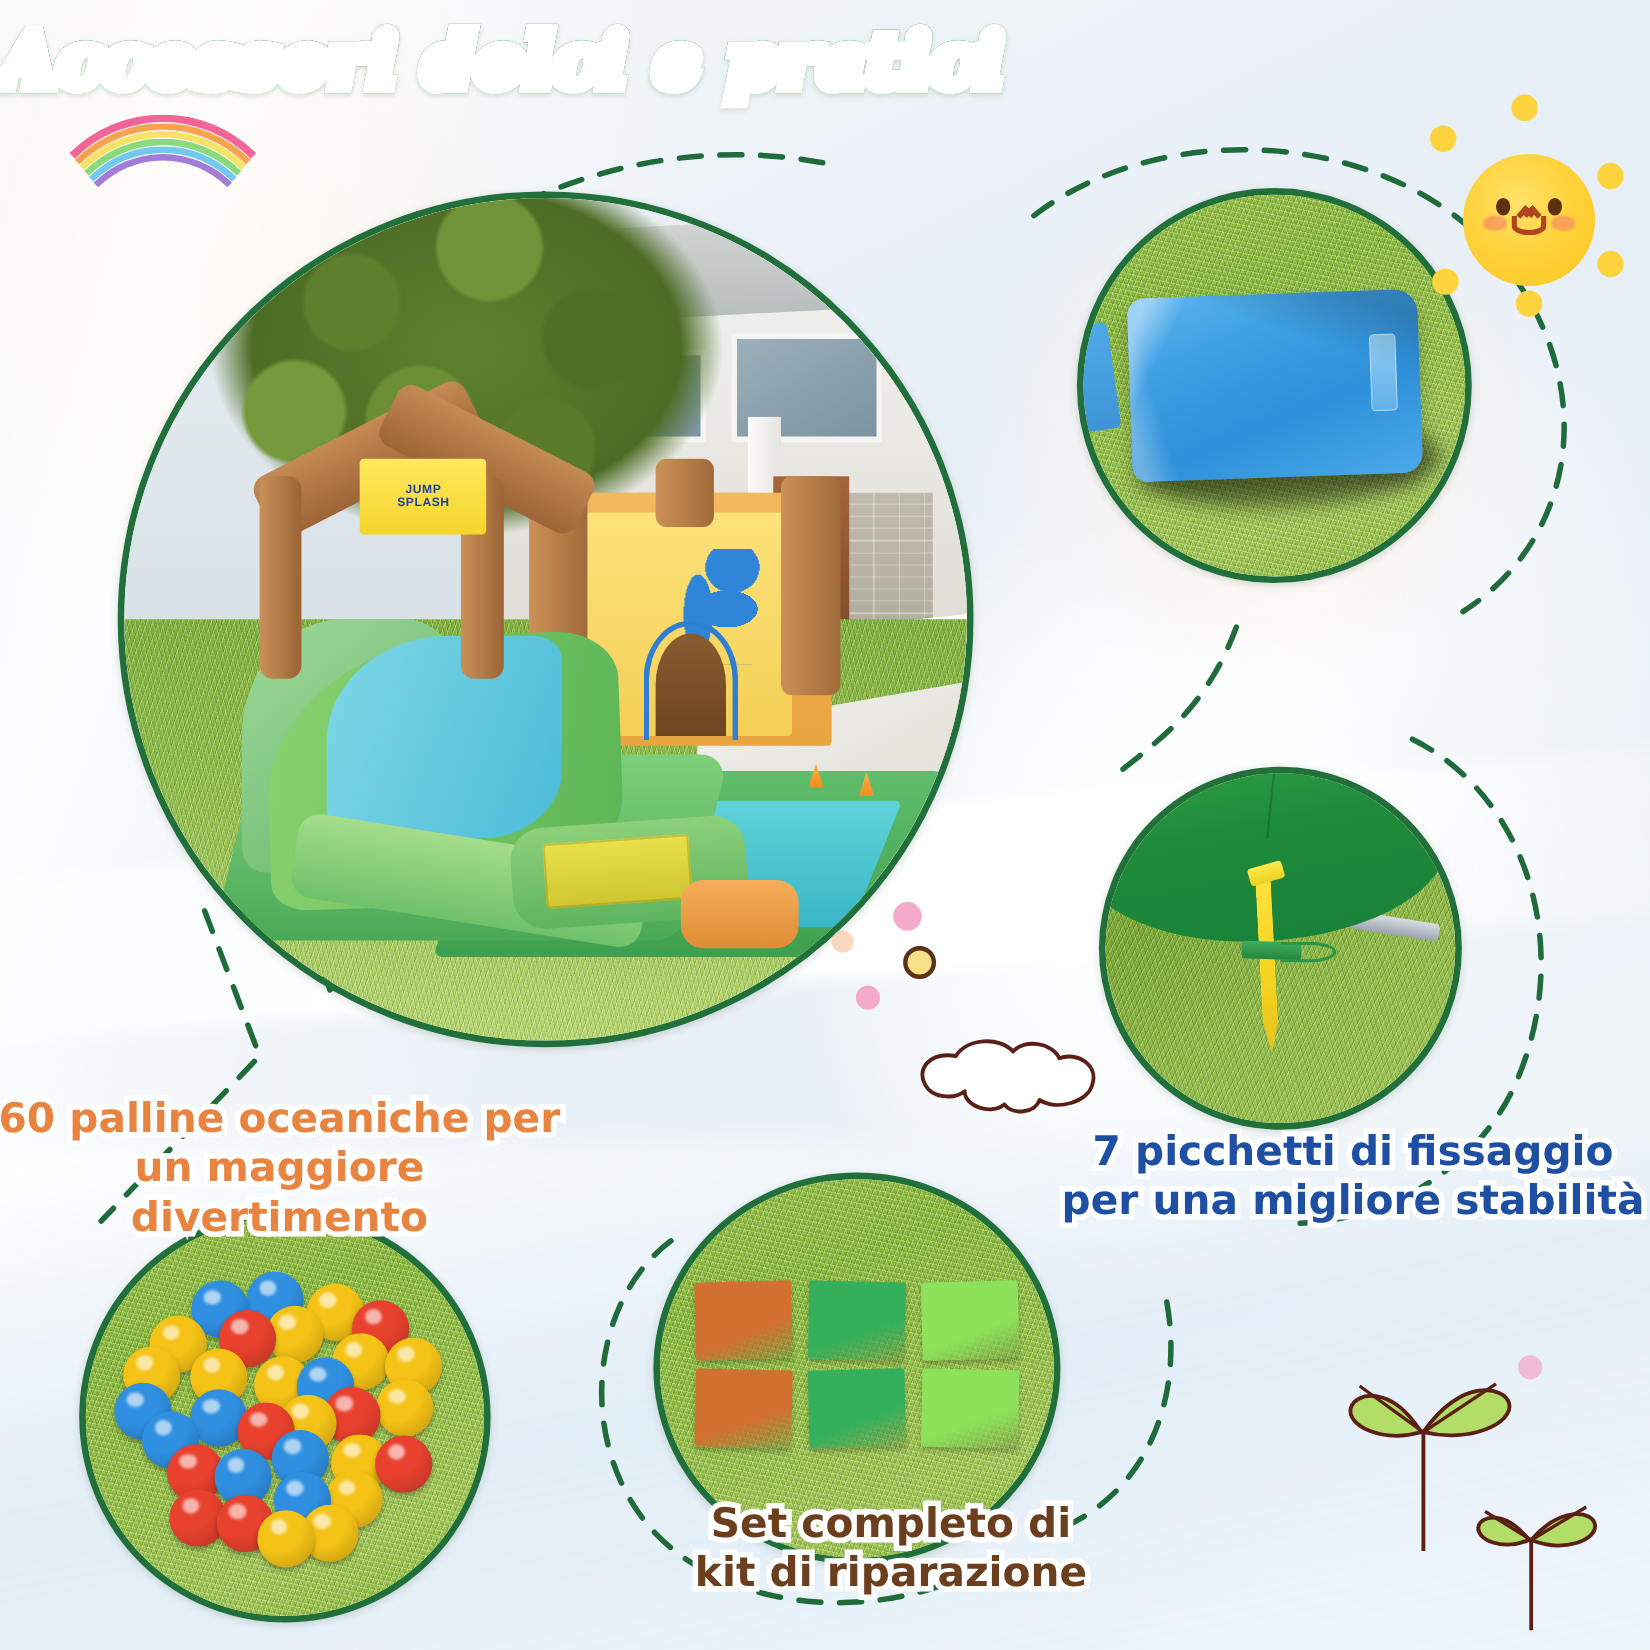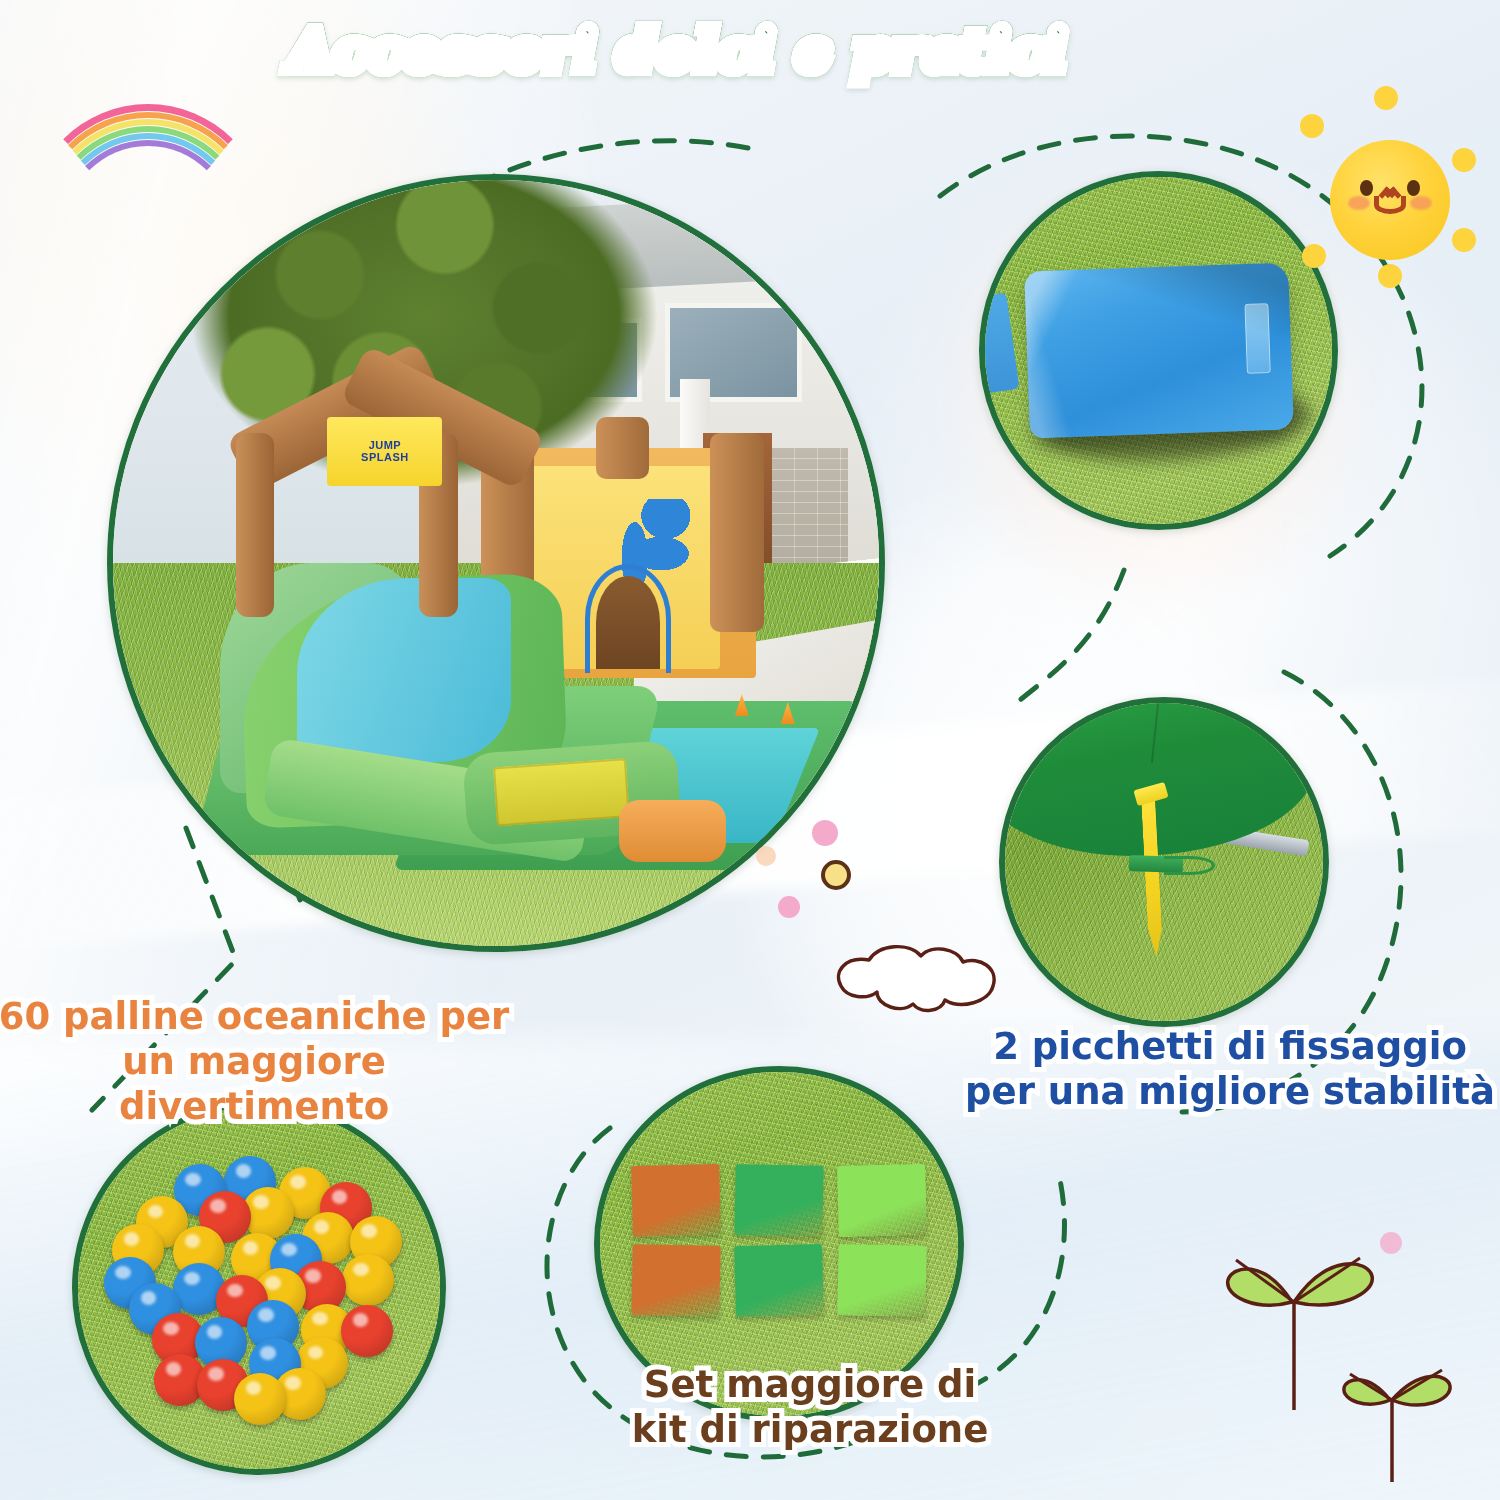--- a/index.html
+++ b/index.html
@@ -44,24 +44,23 @@
   }
   .bg-streak {
     position:absolute; left:-140px; top:740px; width:1780px; height:150px;
     background:linear-gradient(92deg, rgba(255,255,255,0), rgba(255,255,255,.92) 25%, rgba(255,255,255,.92) 72%, rgba(255,255,255,0));
     transform:rotate(-4.5deg); filter:blur(7px);
   }
 
   
   #title {
     position:absolute; left:0; top:22px; width:1356px;
-    text-align:center;
     font-family:"DejaVu Serif", serif;
     font-weight:bold; font-style:italic;
-    font-size:56px; letter-spacing:1px;
+    font-size:66px; letter-spacing:1px;
     line-height:1;
     color:#3fa24a;
     -webkit-text-stroke: 13px #ffffff;
     paint-order: stroke fill;
     background:linear-gradient(180deg,#1f7a32 0%, #2e8f3d 28%, #52b35a 62%, #7fcb77 100%);
     -webkit-background-clip:text; background-clip:text;
     filter: drop-shadow(0 2px 2px rgba(120,150,120,.25));
     white-space:nowrap;
   }
   #title .fill {
@@ -396,21 +395,21 @@
       <div class="tent-pole"></div>
       <div class="tent-fabric">
         <div class="tent-seam"></div>
       </div>
       <div class="stake"></div>
       <div class="stake-head"></div>
       <div class="strap"></div>
       <div class="strap-loop"></div>
     </div>
   </div>
-  <div class="caption" id="cap-stake">2 picchetti di fissaggio
+  <div class="caption" id="cap-stake">7 picchetti di fissaggio
 per una migliore stabilità</div>
 
   <div class="circle" id="circle-balls">
     <div class="inner">
       <div class="turf"></div>
       <div id="ball-pit" style="position:absolute; inset:0;">
           <div class="ball" style="left: 40.3933%; top: 13.469%; width: 14.4%; height: 14.4%; background: radial-gradient(circle at 34% 28%, rgb(47, 143, 224) 0%, rgb(47, 143, 224) 45%, rgba(0, 0, 0, 0.28) 110%) rgb(47, 143, 224); box-shadow: rgba(0, 0, 0, 0.28) 0px 3px 5px;"></div>
           <div class="ball" style="left: 26.4804%; top: 15.809%; width: 14.4%; height: 14.4%; background: radial-gradient(circle at 34% 28%, rgb(47, 143, 224) 0%, rgb(47, 143, 224) 45%, rgba(0, 0, 0, 0.28) 110%) rgb(47, 143, 224); box-shadow: rgba(0, 0, 0, 0.28) 0px 3px 5px;"></div>
           <div class="ball" style="left: 55.5093%; top: 16.4805%; width: 14.4%; height: 14.4%; background: radial-gradient(circle at 34% 28%, rgb(245, 195, 22) 0%, rgb(245, 195, 22) 45%, rgba(0, 0, 0, 0.28) 110%) rgb(245, 195, 22); box-shadow: rgba(0, 0, 0, 0.28) 0px 3px 5px;"></div>
           <div class="ball" style="left: 66.8841%; top: 20.7141%; width: 14.4%; height: 14.4%; background: radial-gradient(circle at 34% 28%, rgb(232, 65, 46) 0%, rgb(232, 65, 46) 45%, rgba(0, 0, 0, 0.28) 110%) rgb(232, 65, 46); box-shadow: rgba(0, 0, 0, 0.28) 0px 3px 5px;"></div>
@@ -453,21 +452,21 @@
       <div class="patch-grid" id="patch-grid">
           <div class="patch" style="background: linear-gradient(160deg, rgb(210, 112, 47) 0%, rgb(210, 112, 47) 62%, rgba(0, 0, 0, 0.12) 100%); transform: rotate(-1.5deg);"></div>
           <div class="patch" style="background: linear-gradient(160deg, rgb(52, 176, 93) 0%, rgb(52, 176, 93) 62%, rgba(0, 0, 0, 0.12) 100%); transform: rotate(1.2deg);"></div>
           <div class="patch" style="background: linear-gradient(160deg, rgb(140, 227, 90) 0%, rgb(140, 227, 90) 62%, rgba(0, 0, 0, 0.12) 100%); transform: rotate(-1.5deg);"></div>
           <div class="patch" style="background: linear-gradient(160deg, rgb(210, 112, 47) 0%, rgb(210, 112, 47) 62%, rgba(0, 0, 0, 0.12) 100%); transform: rotate(1.2deg);"></div>
           <div class="patch" style="background: linear-gradient(160deg, rgb(52, 176, 93) 0%, rgb(52, 176, 93) 62%, rgba(0, 0, 0, 0.12) 100%); transform: rotate(-1.5deg);"></div>
           <div class="patch" style="background: linear-gradient(160deg, rgb(140, 227, 90) 0%, rgb(140, 227, 90) 62%, rgba(0, 0, 0, 0.12) 100%); transform: rotate(1.2deg);"></div>
         </div>
     </div>
   </div>
-  <div class="caption" id="cap-patch">Set maggiore di
+  <div class="caption" id="cap-patch">Set completo di
 kit di riparazione</div>
 
   <div class="sun">
     <div class="sun-eye" style="left:30px;"></div>
     <div class="sun-eye" style="left:77px;"></div>
     <div class="sun-cheek" style="left:18px;"></div>
     <div class="sun-cheek" style="left:80px;"></div>
     <div class="sun-mouth"></div>
   </div>
   <div class="ray" style="left:1300px; top:114px; width:24px; height:24px;"></div>

